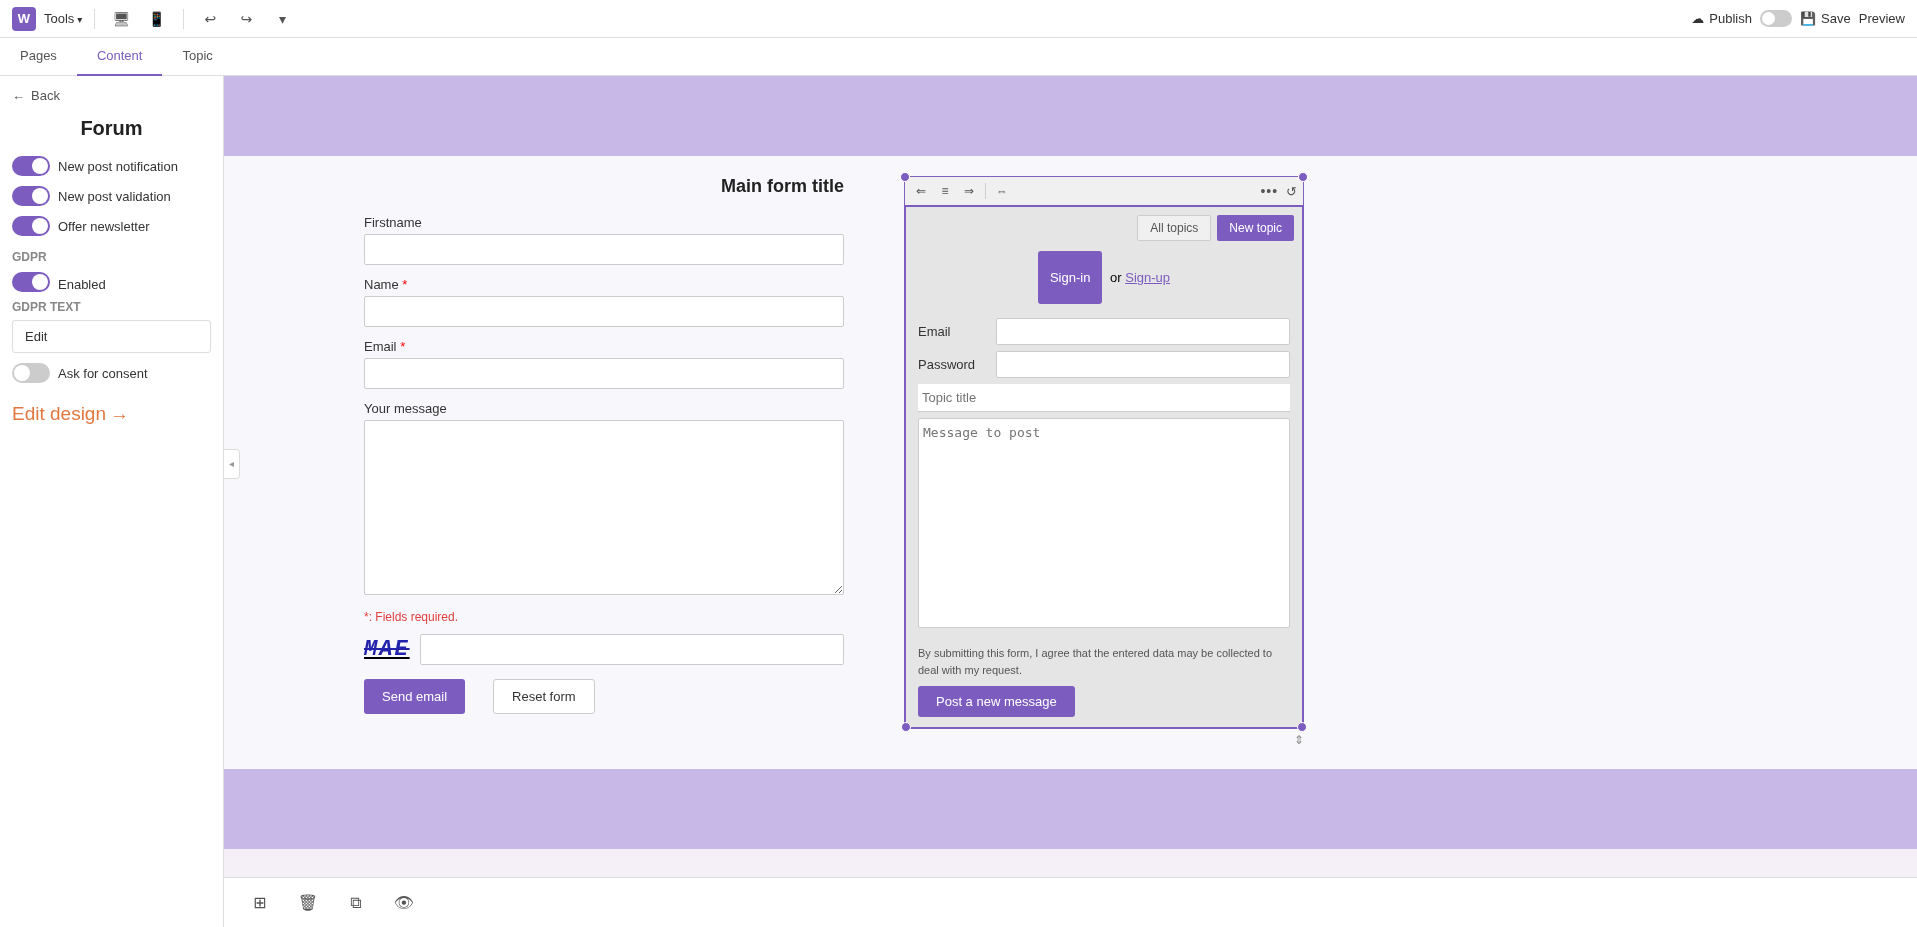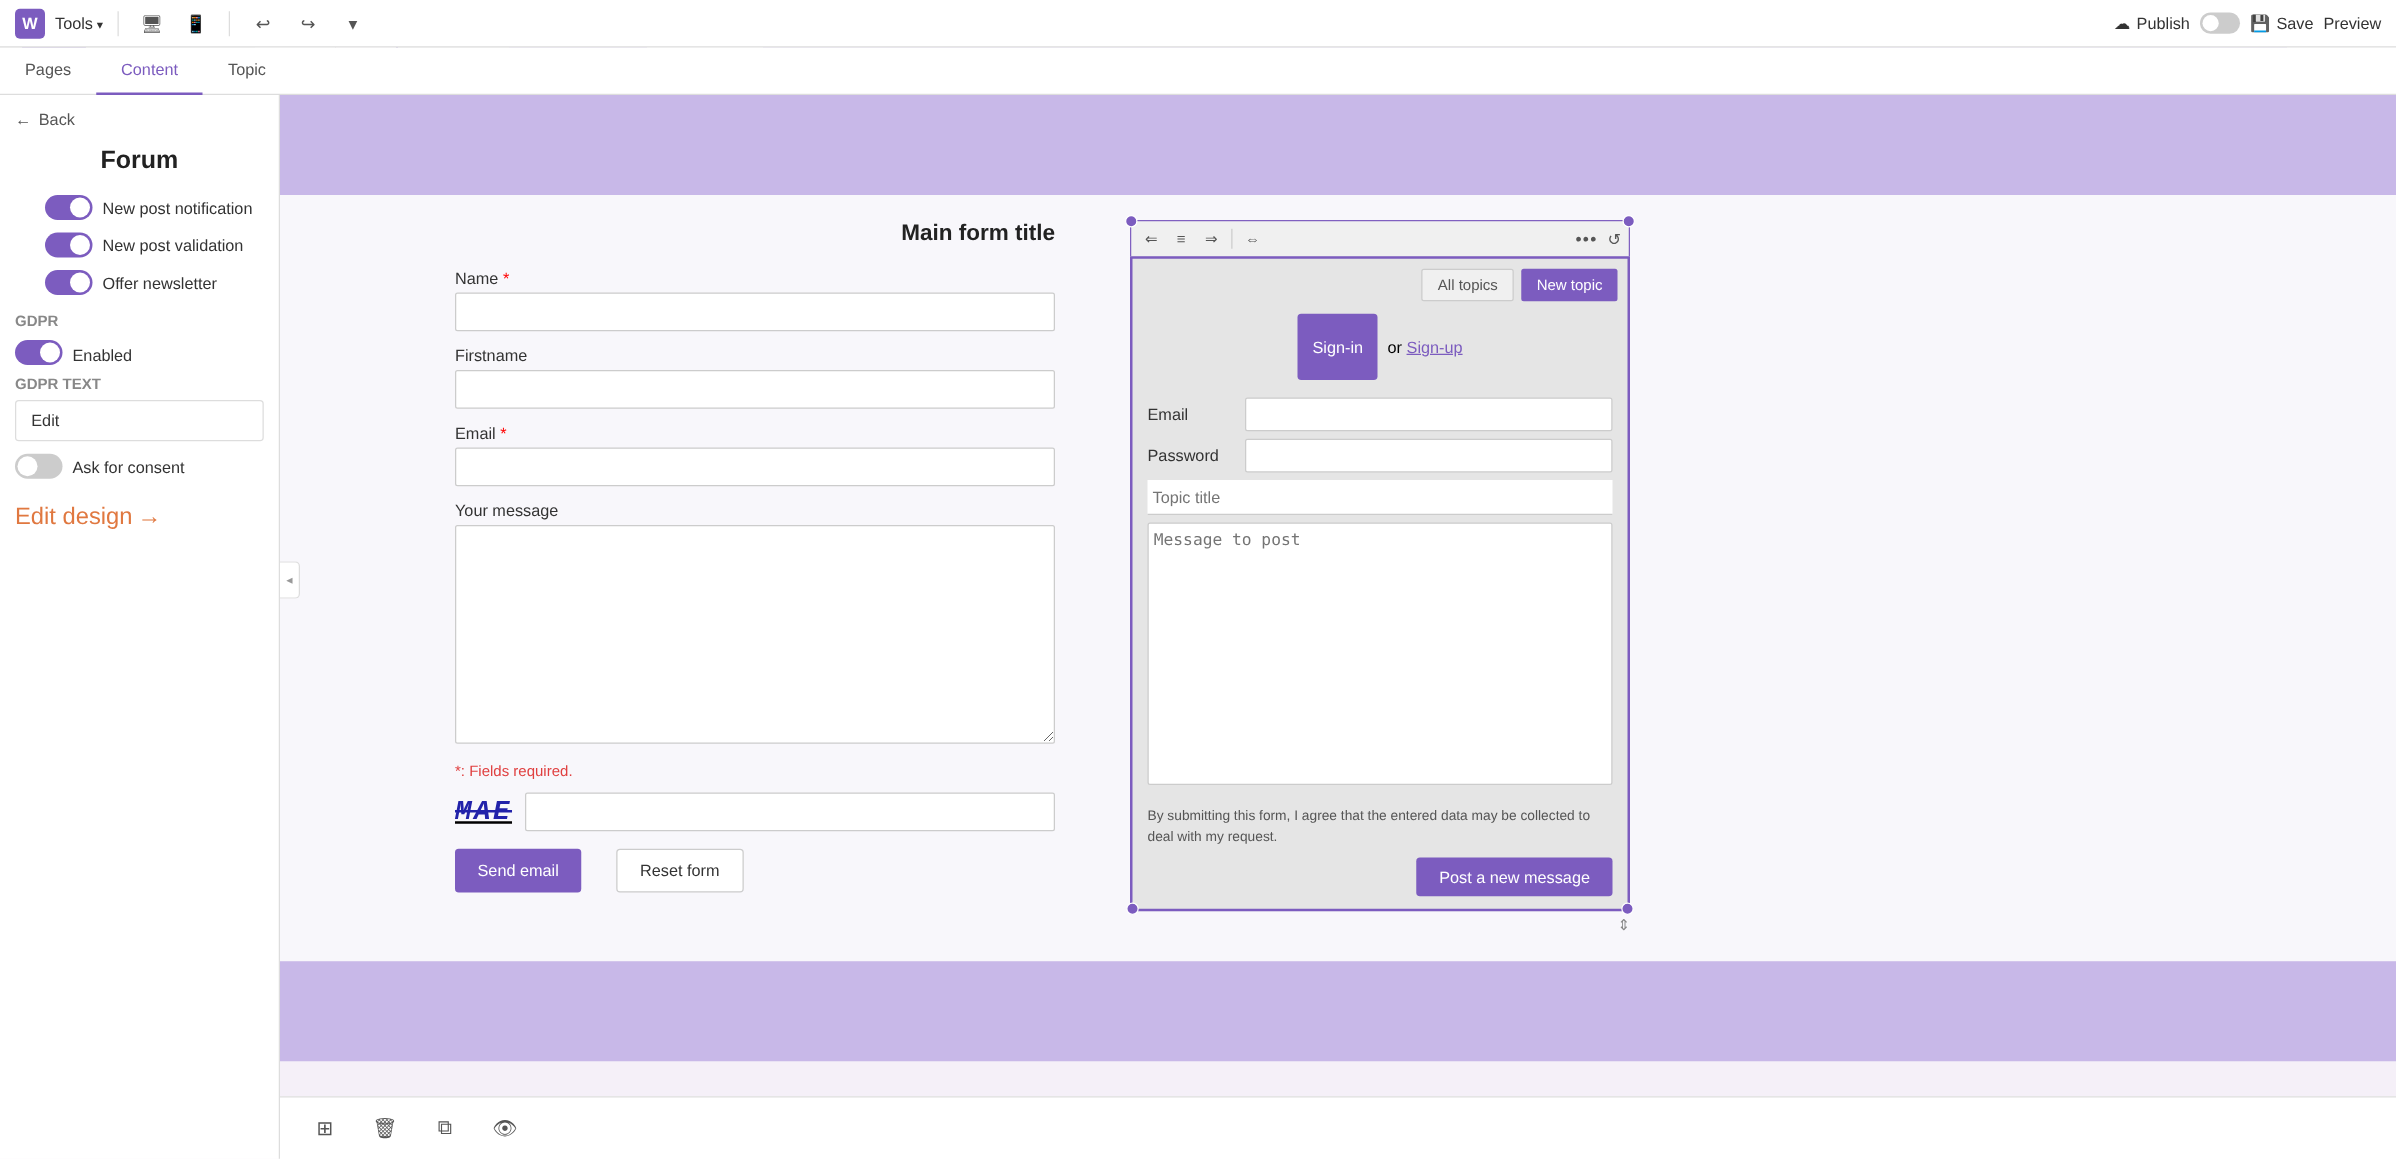--- a/index.html
+++ b/index.html
@@ -105,21 +105,20 @@
       margin-bottom: 14px;
     }
     .sidebar-title {
       font-size: 20px; font-weight: bold;
       color: #222; text-align: center;
       margin-bottom: 16px;
     }
     .toggle-row {
       display: flex; align-items: center; gap: 8px;
       margin-bottom: 10px;
-      margin-left: 24px;
     }
     .toggle-switch {
       width: 38px; height: 20px;
       background: #7c5cbf; border-radius: 10px;
       position: relative; cursor: pointer; flex-shrink: 0;
     }
     .toggle-switch::after {
       content: '';
       position: absolute;
       width: 16px; height: 16px;
@@ -373,21 +372,21 @@
       padding: 6px 4px; font-size: 13px;
       border-radius: 2px; height: 210px; resize: none;
       color: #999; outline: none;
     }
     .forum-consent {
       font-size: 11px; color: #555;
       padding: 6px 12px 8px;
       line-height: 1.5;
     }
     .forum-footer {
-      display: flex; justify-content: flex-end;
+      display: flex; 
       padding: 0 12px 10px;
     }
     .btn-post {
       background: #7c5cbf; color: #fff;
       border: none; padding: 8px 18px;
       font-size: 13px; cursor: pointer; border-radius: 3px;
     }
     .resize-handle-bl {
       position: absolute;
       width: 10px; height: 10px;
@@ -525,29 +524,29 @@
 <div class="canvas-area">
   <div class="canvas-inner">
     <div class="purple-banner"></div>
 
     <div class="canvas-content">
 
       <div class="form-section">
         <div class="form-main-title">Main form title</div>
 
         <div class="form-group">
+          <label class="form-label">Firstname</label>
+          <input type="text" class="form-input" style="">
+        </div>
+
+        <div class="form-group">
           <label class="form-label">
             <span>Name</span>
             <span class="required-star"> *</span>
           </label>
-          <input type="text" class="form-input" style="">
-        </div>
-
-        <div class="form-group">
-          <label class="form-label">Firstname</label>
           <input type="text" class="form-input" style="">
         </div>
 
         <div class="form-group">
           <label class="form-label">
             <span>Email</span>
             <span class="required-star"> *</span>
           </label>
           <input type="email" class="form-input" style="">
         </div>

